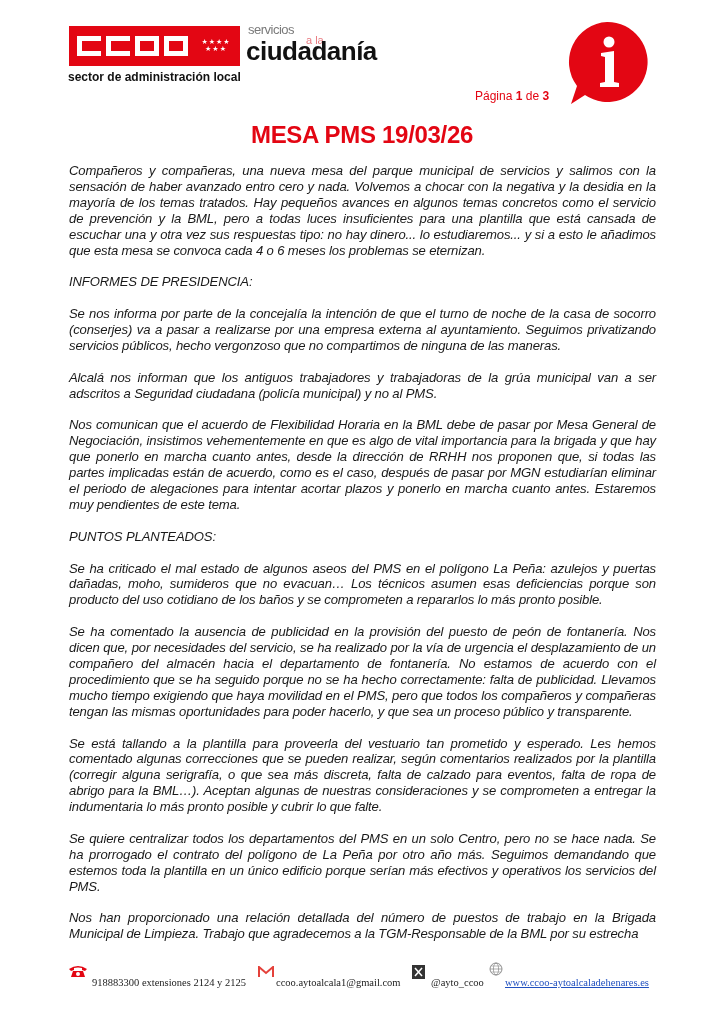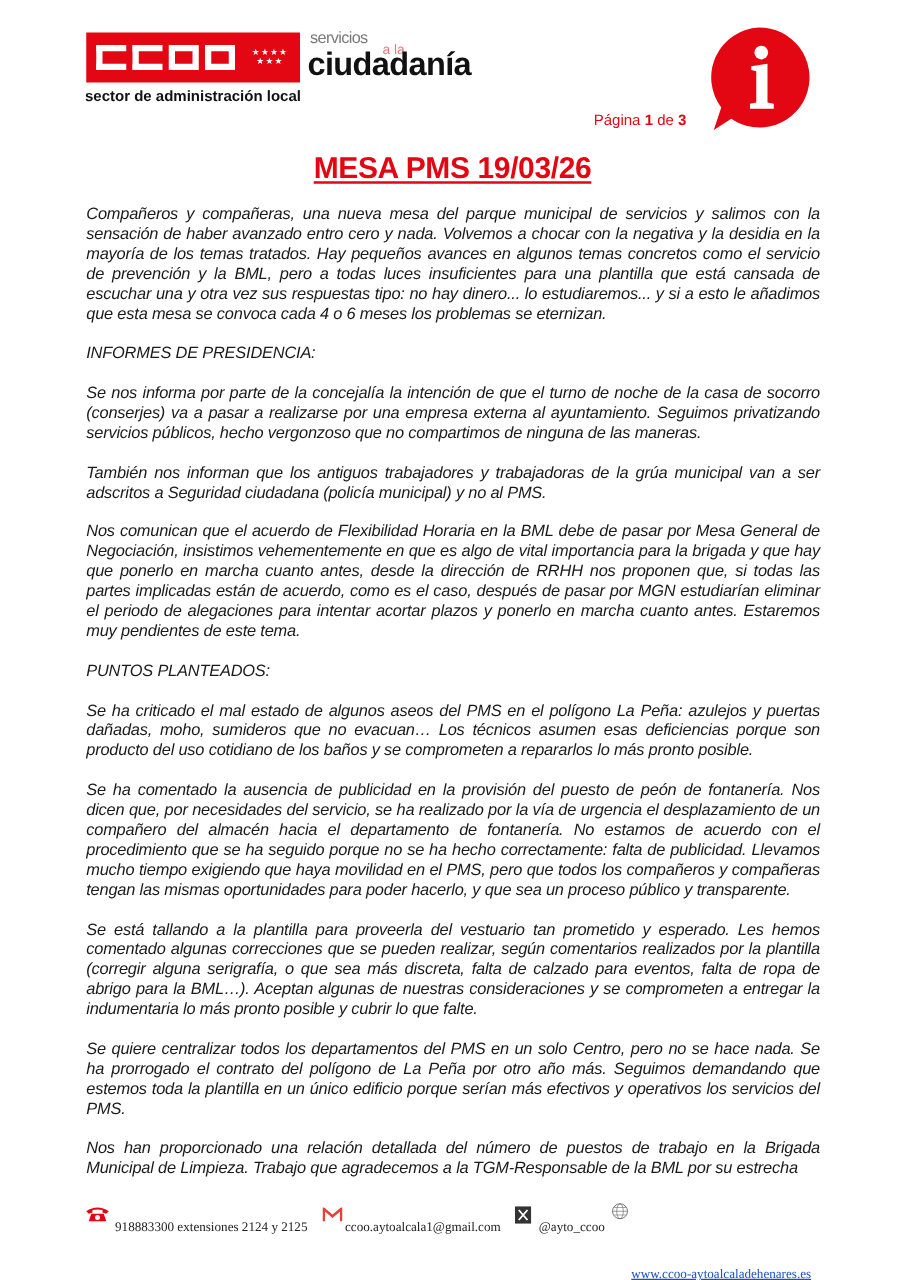--- a/index.html
+++ b/index.html
@@ -39,39 +39,39 @@
       position: absolute; left: 68px; top: 88px; font-size: 12.5px; font-weight: bold; color: #111;
     }
     .page-num {
       position: absolute; left: 475px; top: 89px; font-size: 12px; color: #e30613;
     }
     .page-num b { font-weight: bold; }
     .info-badge { position: absolute; left: 565px; top: 20px; width: 84px; height: 86px; }
 
     .title {
       position: absolute; left: 0; top: 121px; width: 724px; text-align: center;
-      font-size: 24px; font-weight: bold; color: #e30613; text-decoration: underline;
+      font-size: 24px; font-weight: bold; color: #e30613; 
       text-decoration-thickness: 2px; text-underline-offset: 3px; letter-spacing: -0.3px;
     }
 
     .body {
       position: absolute; left: 69px; top: 163px; width: 587px;
       font-family: "Liberation Sans", sans-serif; font-size: 13.1px; line-height: 15.9px;
       color: #1a1a1a; text-align: justify; letter-spacing: -0.15px;
     }
     .body p { margin-bottom: 15.9px; font-style: italic; }
     .body p.section-head { text-align: left; }
 
     .footer {
       position: absolute; left: 0; top: 962px; width: 613px; height: 40px;
       font-family: "Liberation Serif", serif; font-size: 10.5px; color: #222;
     }
     .footer .item { position: absolute; top: 15px; white-space: nowrap; }
     .footer .ico { position: absolute; }
-    .footer .link { color: #1f4fbf; text-decoration: underline; margin-top: 37px; }
+    .footer .link { color: #1f4fbf; text-decoration: underline; }
   </style>
 </head>
 <body>
 
 <div class="header">
   <div class="logo-box">
     <div class="ccoo-letters">
       <div class="ccoo-letter c"></div>
       <div class="ccoo-letter c"></div>
       <div class="ccoo-letter"></div>
@@ -93,21 +93,21 @@
     <path d="M36 33 L49 31 L49 62 L54 63 L54 67 L35 67 L35 63 L40 62 L40 37 L36 36 Z" fill="#ffffff"></path>
   </svg>
 </div>
 
 <div class="title">MESA PMS 19/03/26</div>
 
 <div class="body">
   <p>Compañeros y compañeras, una nueva mesa del parque municipal de servicios y salimos con la sensación de haber avanzado entro cero y nada. Volvemos a chocar con la negativa y la desidia en la mayoría de los temas tratados. Hay pequeños avances en algunos temas concretos como el servicio de prevención y la BML, pero a todas luces insuficientes para una plantilla que está cansada de escuchar una y otra vez sus respuestas tipo: no hay dinero... lo estudiaremos... y si a esto le añadimos que esta mesa se convoca cada 4 o 6 meses los problemas se eternizan.</p>
   <p class="section-head">INFORMES DE PRESIDENCIA:</p>
   <p>Se nos informa por parte de la concejalía la intención de que el turno de noche de la casa de socorro (conserjes) va a pasar a realizarse por una empresa externa al ayuntamiento. Seguimos privatizando servicios públicos, hecho vergonzoso que no compartimos de ninguna de las maneras.</p>
-  <p>También nos informan que los antiguos trabajadores y trabajadoras de la grúa municipal van a ser adscritos a Seguridad ciudadana (policía municipal) y no al PMS.</p>
+  <p>Alcalá nos informan que los antiguos trabajadores y trabajadoras de la grúa municipal van a ser adscritos a Seguridad ciudadana (policía municipal) y no al PMS.</p>
   <p>Nos comunican que el acuerdo de Flexibilidad Horaria en la BML debe de pasar por Mesa General de Negociación, insistimos vehementemente en que es algo de vital importancia para la brigada y que hay que ponerlo en marcha cuanto antes, desde la dirección de RRHH nos proponen que, si todas las partes implicadas están de acuerdo, como es el caso, después de pasar por MGN estudiarían eliminar el periodo de alegaciones para intentar acortar plazos y ponerlo en marcha cuanto antes. Estaremos muy pendientes de este tema.</p>
   <p class="section-head">PUNTOS PLANTEADOS:</p>
   <p>Se ha criticado el mal estado de algunos aseos del PMS en el polígono La Peña: azulejos y puertas dañadas, moho, sumideros que no evacuan… Los técnicos asumen esas deficiencias porque son producto del uso cotidiano de los baños y se comprometen a repararlos lo más pronto posible.</p>
   <p>Se ha comentado la ausencia de publicidad en la provisión del puesto de peón de fontanería. Nos dicen que, por necesidades del servicio, se ha realizado por la vía de urgencia el desplazamiento de un compañero del almacén hacia el departamento de fontanería. No estamos de acuerdo con el procedimiento que se ha seguido porque no se ha hecho correctamente: falta de publicidad. Llevamos mucho tiempo exigiendo que haya movilidad en el PMS, pero que todos los compañeros y compañeras tengan las mismas oportunidades para poder hacerlo, y que sea un proceso público y transparente.</p>
   <p>Se está tallando a la plantilla para proveerla del vestuario tan prometido y esperado. Les hemos comentado algunas correcciones que se pueden realizar, según comentarios realizados por la plantilla (corregir alguna serigrafía, o que sea más discreta, falta de calzado para eventos, falta de ropa de abrigo para la BML…). Aceptan algunas de nuestras consideraciones y se comprometen a entregar la indumentaria lo más pronto posible y cubrir lo que falte.</p>
   <p>Se quiere centralizar todos los departamentos del PMS en un solo Centro, pero no se hace nada. Se ha prorrogado el contrato del polígono de La Peña por otro año más. Seguimos demandando que estemos toda la plantilla en un único edificio porque serían más efectivos y operativos los servicios del PMS.</p>
   <p>Nos han proporcionado una relación detallada del número de puestos de trabajo en la Brigada Municipal de Limpieza. Trabajo que agradecemos a la TGM-Responsable de la BML por su estrecha</p>
 </div>
 
 <div class="footer">

